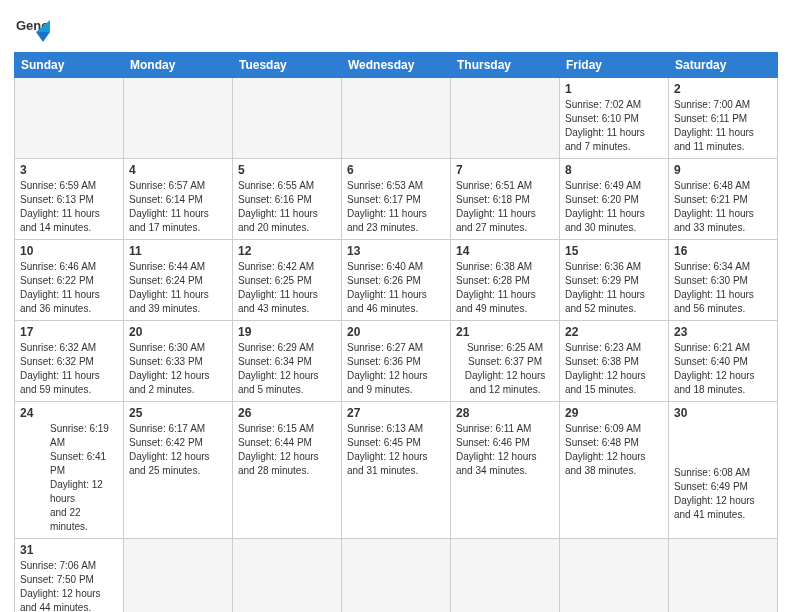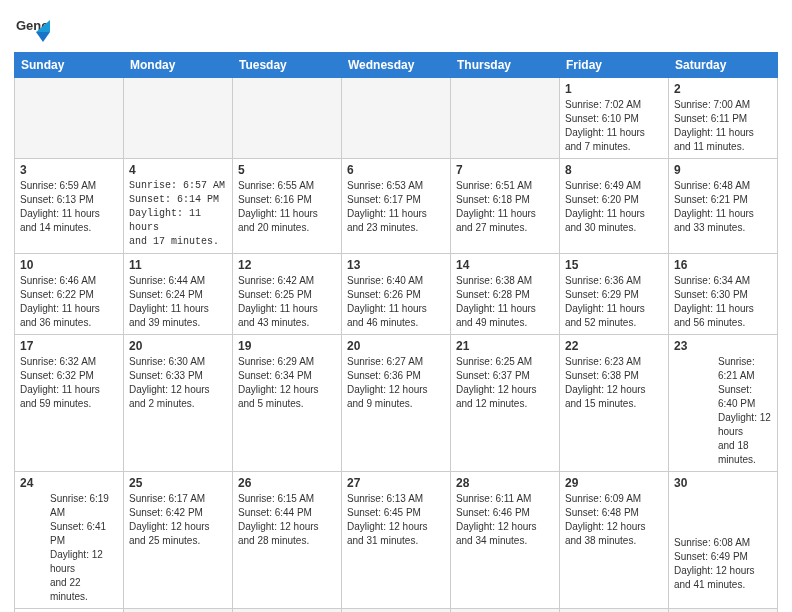--- a/index.html
+++ b/index.html
@@ -149,21 +149,21 @@
         <tr>
           <td>
             <span class="day-num">3</span>
             <div class="day-info" style="white-space: pre-line;">Sunrise: 6:59 AM
 Sunset: 6:13 PM
 Daylight: 11 hours
 and 14 minutes.</div>
           </td>
           <td>
             <span class="day-num">4</span>
-            <div class="day-info" style="white-space: pre-line; font-family: Liberation Mono, monospace;">Sunrise: 6:57 AM
+            <div class="day-info" style="white-space: pre-line;">Sunrise: 6:57 AM
 Sunset: 6:14 PM
 Daylight: 11 hours
 and 17 minutes.</div>
           </td>
           <td>
             <span class="day-num">5</span>
             <div class="day-info" style="white-space: pre-line;">Sunrise: 6:55 AM
 Sunset: 6:16 PM
 Daylight: 11 hours
 and 20 minutes.</div>
@@ -272,35 +272,35 @@
           </td>
           <td>
             <span class="day-num">20</span>
             <div class="day-info" style="white-space: pre-line;">Sunrise: 6:27 AM
 Sunset: 6:36 PM
 Daylight: 12 hours
 and 9 minutes.</div>
           </td>
           <td>
             <span class="day-num">21</span>
-            <div class="day-info" style="white-space: pre-line;">Sunrise: 6:25 AM
+            <div class="day-info" style="white-space: pre-line; text-align: center;">Sunrise: 6:25 AM
 Sunset: 6:37 PM
 Daylight: 12 hours
 and 12 minutes.</div>
           </td>
           <td>
             <span class="day-num">22</span>
             <div class="day-info" style="white-space: pre-line;">Sunrise: 6:23 AM
 Sunset: 6:38 PM
 Daylight: 12 hours
 and 15 minutes.</div>
           </td>
           <td>
             <span class="day-num">23</span>
-            <div class="day-info" style="white-space: pre-line; margin-left: 44px;">Sunrise: 6:21 AM
+            <div class="day-info" style="white-space: pre-line;">Sunrise: 6:21 AM
 Sunset: 6:40 PM
 Daylight: 12 hours
 and 18 minutes.</div>
           </td>
         </tr>
         <tr>
           <td>
             <span class="day-num">24</span>
             <div class="day-info" style="white-space: pre-line; margin-left: 30px;">Sunrise: 6:19 AM
 Sunset: 6:41 PM

